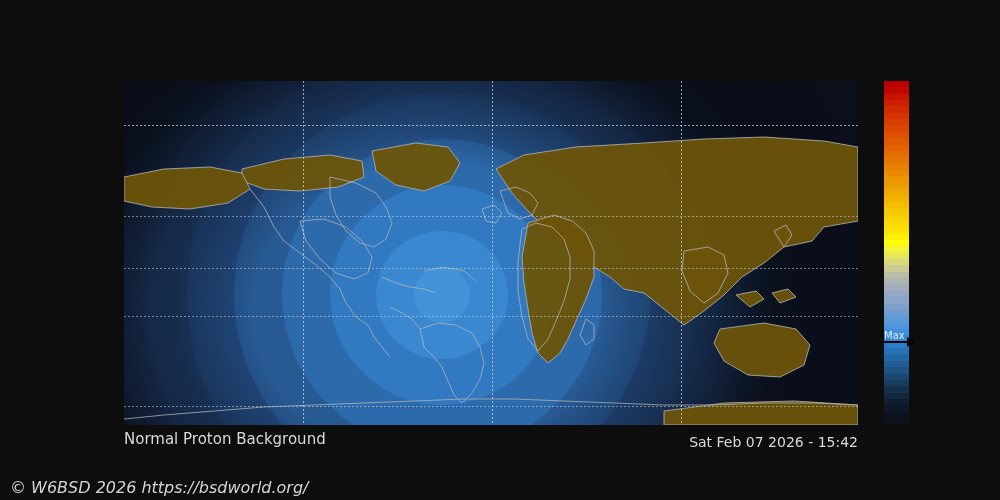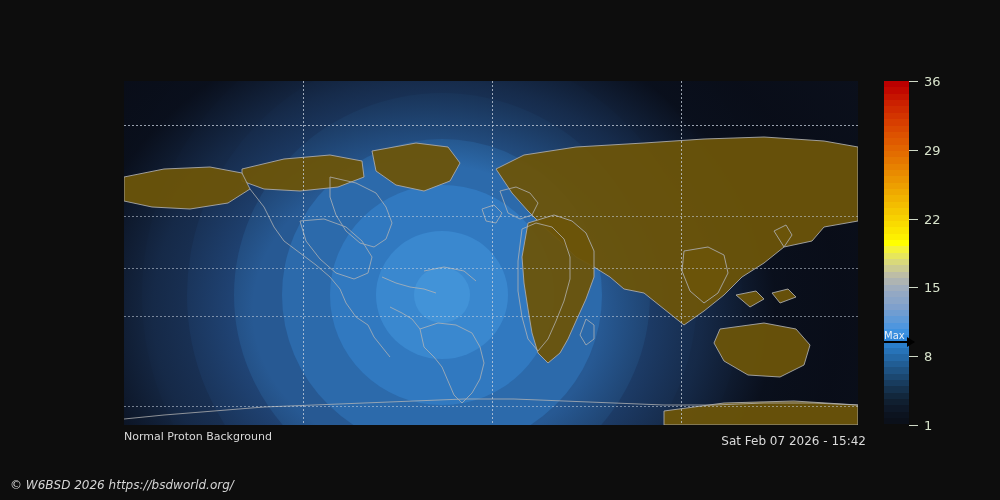--- a/index.html
+++ b/index.html
@@ -49,25 +49,25 @@
             transform-origin:0 0;transform:rotate(-90deg) translate(-344px,0);
             display:flex;align-items:center;justify-content:center;}
   .maxmark{position:absolute;left:884px;width:34px;color:#e8eef6;font-size:10px;}
   .maxmark .arrow{position:absolute;left:0;top:11px;width:30px;height:2px;
                   background:#000;}
   .maxmark .arrow:after{content:"";position:absolute;right:-1px;top:-4px;
                   border-left:8px solid #000;border-top:5px solid transparent;
                   border-bottom:5px solid transparent;}
 
   
-  .note{position:absolute;color:#dadada;font-size:11px;}
+  .note{position:absolute;color:#dadada;font-size:15px;}
   .note1{left:124px;top:430px;}
   .note2{left:124px;top:444px;}
-  .stamp{position:absolute;right:134px;top:434px;color:#dadada;font-size:12px;}
-  .copy{position:absolute;left:10px;top:478px;color:#d5d5d5;font-size:12px;
+  .stamp{position:absolute;right:142px;top:434px;color:#dadada;font-size:14px;}
+  .copy{position:absolute;left:10px;top:478px;color:#d5d5d5;font-size:16px;
         font-style:italic;}
 </style>
 </head>
 <body>
 
 <div id="root">
 
 
   <div class="mapframe">
     <div class="mapbg"></div>
@@ -218,34 +218,20 @@
       <div class="cbar-seg" style="background: rgb(30, 82, 130); height: 6.37037px;"></div>
       <div class="cbar-seg" style="background: rgb(27, 71, 112); height: 6.37037px;"></div>
       <div class="cbar-seg" style="background: rgb(24, 60, 94); height: 6.37037px;"></div>
       <div class="cbar-seg" style="background: rgb(21, 49, 76); height: 6.37037px;"></div>
       <div class="cbar-seg" style="background: rgb(18, 39, 60); height: 6.37037px;"></div>
       <div class="cbar-seg" style="background: rgb(16, 31, 48); height: 6.37037px;"></div>
       <div class="cbar-seg" style="background: rgb(14, 24, 39); height: 6.37037px;"></div>
       <div class="cbar-seg" style="background: rgb(12, 19, 31); height: 6.37037px;"></div>
       <div class="cbar-seg" style="background: rgb(11, 16, 26); height: 6.37037px;"></div>
     </div>
-  <div class="cb-ticks" id="cbticks">
-      <div class="cb-tick" style="top: 0px;"></div>
-      <div class="cb-lab" style="top: 0px;">36</div>
-      <div class="cb-tick" style="top: 68.8px;"></div>
-      <div class="cb-lab" style="top: 68.8px;">29</div>
-      <div class="cb-tick" style="top: 137.6px;"></div>
-      <div class="cb-lab" style="top: 137.6px;">22</div>
-      <div class="cb-tick" style="top: 206.4px;"></div>
-      <div class="cb-lab" style="top: 206.4px;">15</div>
-      <div class="cb-tick" style="top: 275.2px;"></div>
-      <div class="cb-lab" style="top: 275.2px;">8</div>
-      <div class="cb-tick" style="top: 344px;"></div>
-      <div class="cb-lab" style="top: 344px;">1</div>
-    </div>
   <div class="cb-title">Affected Frequency (MHz)</div>
   <div class="maxmark" id="maxmark" style="top: 330px;">
     <span>Max</span>
     <span class="arrow"></span>
   </div>
 
   <div class="note note1">Normal Proton Background</div>
   <div class="stamp">Sat Feb 07 2026 - 15:42</div>
   <div class="copy">© W6BSD 2026 https://bsdworld.org/</div>
 </div>

